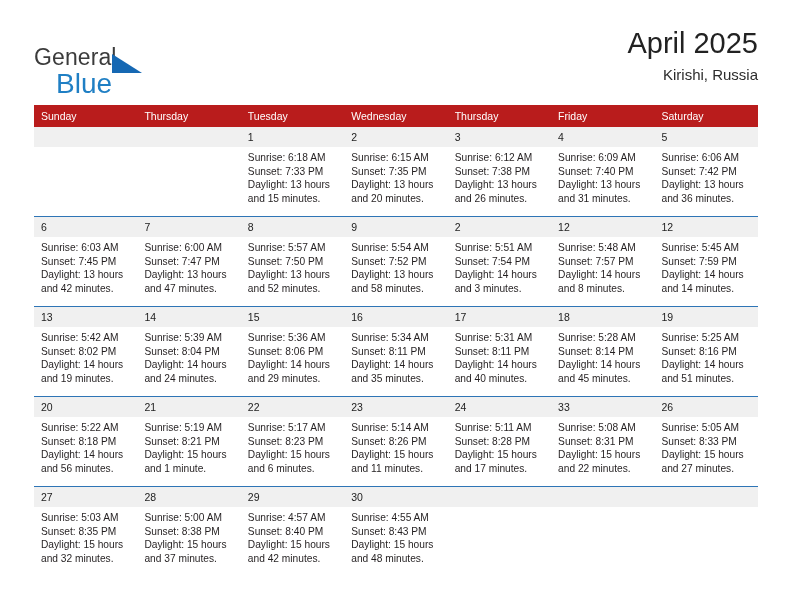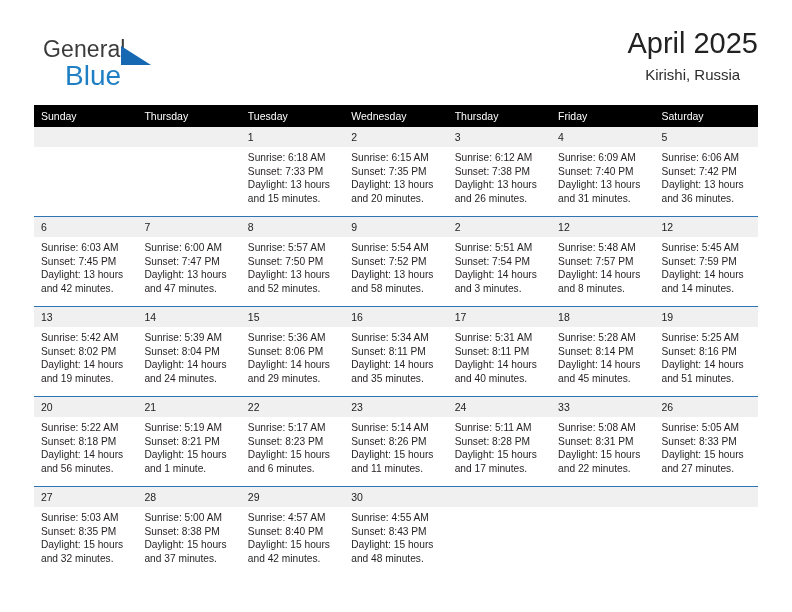--- a/index.html
+++ b/index.html
@@ -25,24 +25,23 @@
   .header {
     position: absolute;
     left: 34px;
     top: 28px;
     right: 34px;
     height: 72px;
   }
   .logo {
     position: absolute;
     left: 0;
-    top: 8px;
+    top: 16px;
     width: 130px;
     height: 56px;
-    margin-left: 9px;
   }
   .logo-general {
     position: absolute;
     left: 0;
     top: 0;
     font-size: 23px;
     letter-spacing: .1px;
     color: #3b3b3b;
     font-family: "Liberation Sans", sans-serif;
   }
@@ -61,21 +60,21 @@
     width: 0;
     height: 0;
     border-left: 30px solid #1668b3;
     border-top: 19px solid transparent;
   }
 
   .title-block {
     position: absolute;
     right: 0;
     top: -2px;
-    text-align: center;
+    text-align: right;
   }
   .cal-title {
     font-size: 29px;
     color: #222222;
     font-weight: normal;
     line-height: 34px;
     white-space: nowrap;
   }
   .cal-sub {
     font-size: 15px;
@@ -88,21 +87,21 @@
   
   .calendar {
     position: absolute;
     left: 34px;
     top: 105px;
     width: 724px;
     border-collapse: collapse;
     table-layout: fixed;
   }
   .calendar th {
-    background: #000000;
+    background: #b91c1c;
     color: #ffffff;
     font-size: 10.5px;
     font-weight: normal;
     text-align: left;
     padding: 5px 0 5px 7px;
     height: 10px;
     border: none;
   }
   .calendar td {
     vertical-align: top;

